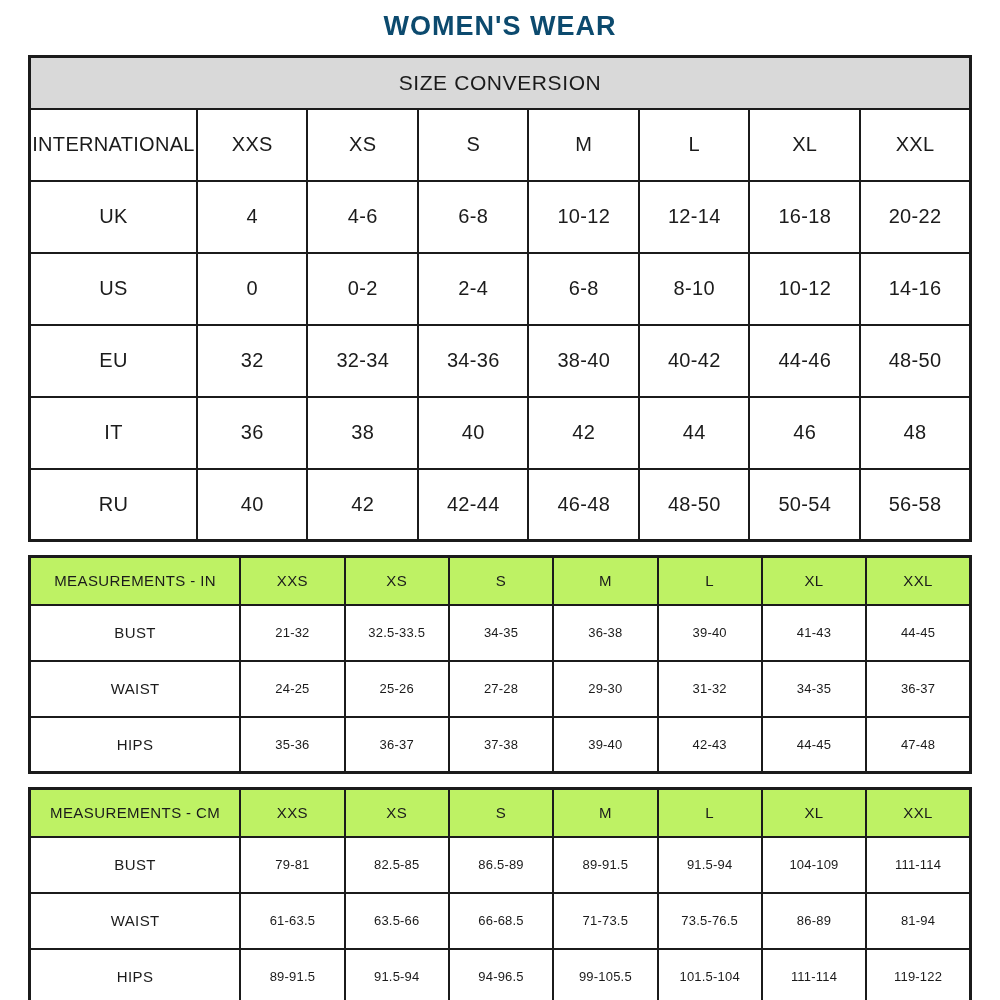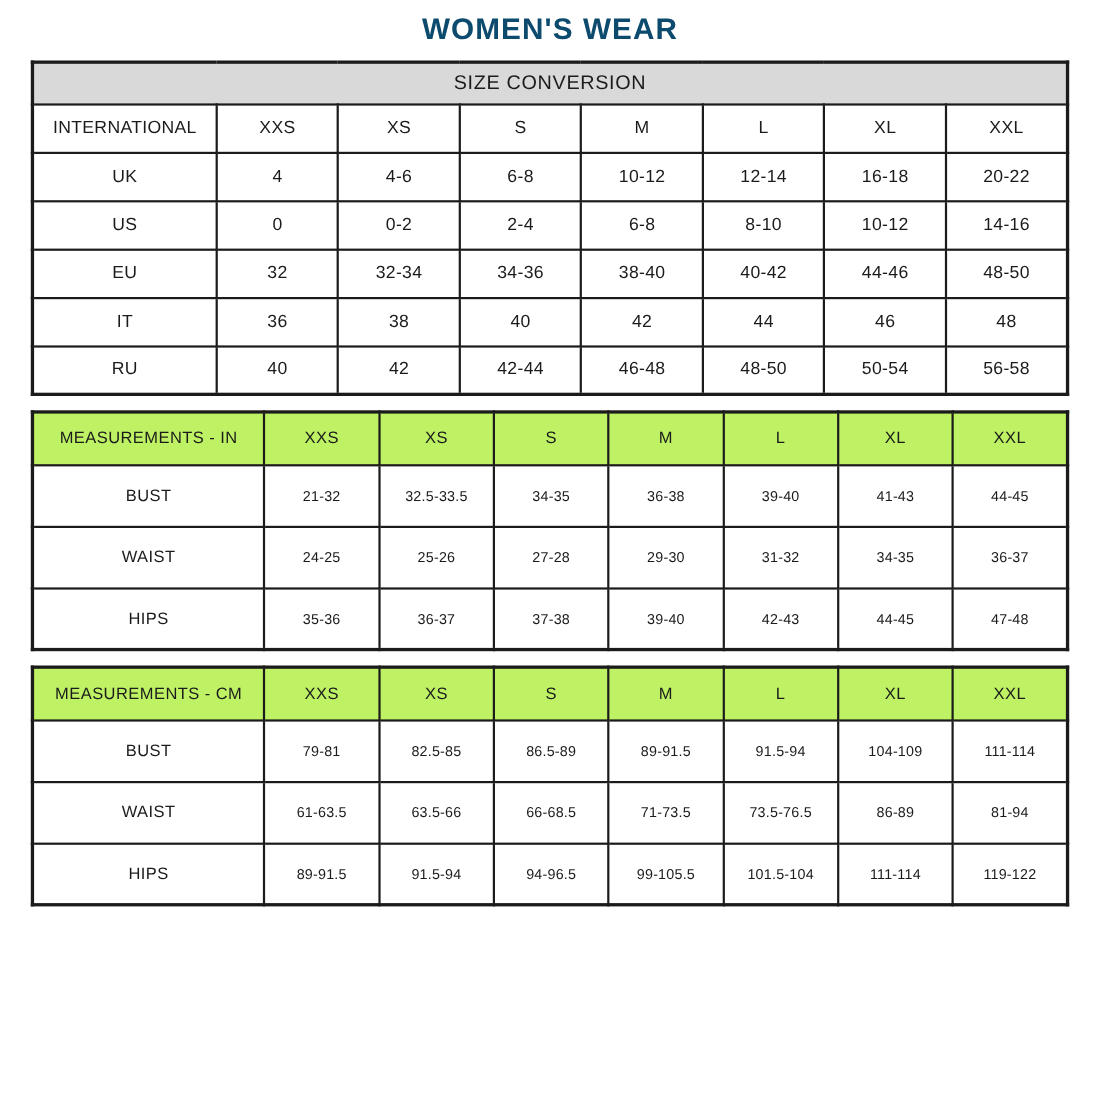--- a/index.html
+++ b/index.html
@@ -27,26 +27,26 @@
   }
   table.chart td, table.chart th {
     border: 2px solid #1b1b1b;
     text-align: center;
     vertical-align: middle;
     font-weight: 400;
   }
   
   .sc-title-cell {
     background: #d9d9d9;
-    height: 38px;
-    font-size: 18px;
+    height: 52px;
+    font-size: 21px;
     font-weight: 700;
     letter-spacing: 0.6px;
   }
-  .sc-cell { height: 44px; font-size: 16px; letter-spacing: 0.3px; }
+  .sc-cell { height: 72px; font-size: 20px; letter-spacing: 0.3px; }
   
   .m-head-cell {
     background: #bef264;
     height: 48px;
     font-size: 15px;
     font-weight: 700;
     letter-spacing: 0.4px;
   }
   .m-label-cell { height: 56px; font-size: 15px; letter-spacing: 0.4px; margin-top: 10px; }
   .m-value-cell { height: 56px; font-size: 13px; letter-spacing: 0.2px; }

